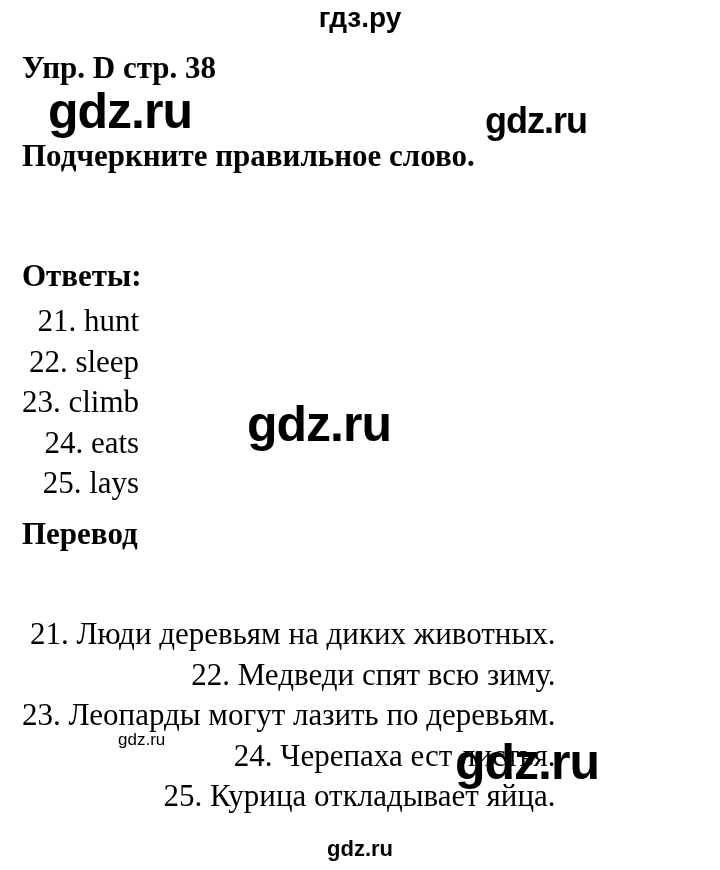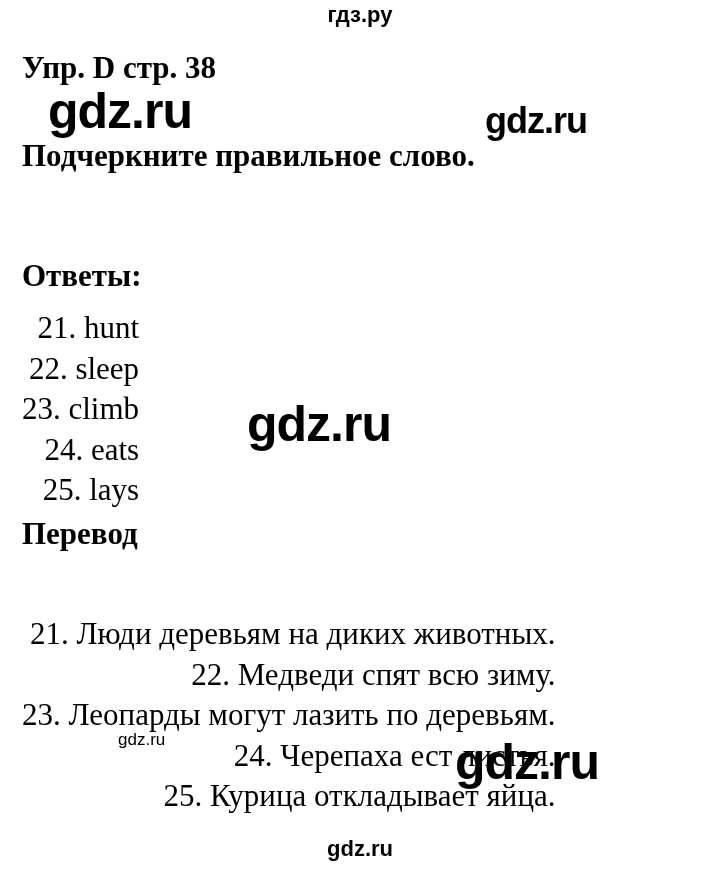--- a/index.html
+++ b/index.html
@@ -3,21 +3,21 @@
   <meta charset="utf-8">
   <style>
     html, body { margin: 0; padding: 0; }
     body {
       width: 720px; height: 870px; background: #ffffff; position: relative; overflow: hidden;
       color: #000000;
     }
     .abs { position: absolute; white-space: nowrap; text-align: right; }
     .serif { font-family: "Liberation Serif", "DejaVu Serif", serif; }
     .sans { font-family: "Liberation Sans", "DejaVu Sans", sans-serif; }
-    .site-header { left: 0; top: 2px; width: 720px; text-align: center; font-size: 22px; font-weight: bold; }
+    .site-header { left: 0; top: 2px; width: 720px; text-align: center; font-size: 28px; font-weight: bold; }
     .title { left: 22px; top: 50px; font-size: 31px; font-weight: bold; }
     .instruction { left: 22px; top: 138px; font-size: 31px; font-weight: bold; }
     .section-heading { font-size: 31px; font-weight: bold; left: 22px; }
     .list { left: 22px; font-size: 31px; line-height: 40.5px; }
     .wm { font-weight: bold; letter-spacing: -1px; }
     .wm-xl { font-size: 50px; }
     .wm-md { font-size: 36px; }
     .wm-sm { font-size: 17px; font-weight: normal; }
     .footer { left: 0; top: 836px; width: 720px; text-align: center; font-size: 22px; font-weight: bold; }
   </style>
@@ -28,21 +28,21 @@
 
 <div class="abs serif title">Упр. D стр. 38</div>
 
 <div class="abs sans wm wm-xl" style="left:48px; top:82px;">gdz.ru</div>
 <div class="abs sans wm wm-md" style="left:485px; top:100px;">gdz.ru</div>
 
 <div class="abs serif instruction">Подчеркните правильное слово.</div>
 
 <div class="abs serif section-heading" style="top:232px;margin-top:26px;">Ответы:</div>
 
-<div class="abs serif list" style="top:308px;">
+<div class="abs serif list" style="top:301px;">
   <div><span>21.</span> <span>hunt</span></div>
   <div><span>22.</span> <span>sleep</span></div>
   <div><span>23.</span> <span>climb</span></div>
   <div><span>24.</span> <span>eats</span></div>
   <div><span>25.</span> <span>lays</span></div>
 </div>
 
 <div class="abs sans wm wm-xl" style="left:247px; top:395px;">gdz.ru</div>
 
 <div class="abs serif section-heading" style="top:516px;">Перевод</div>

